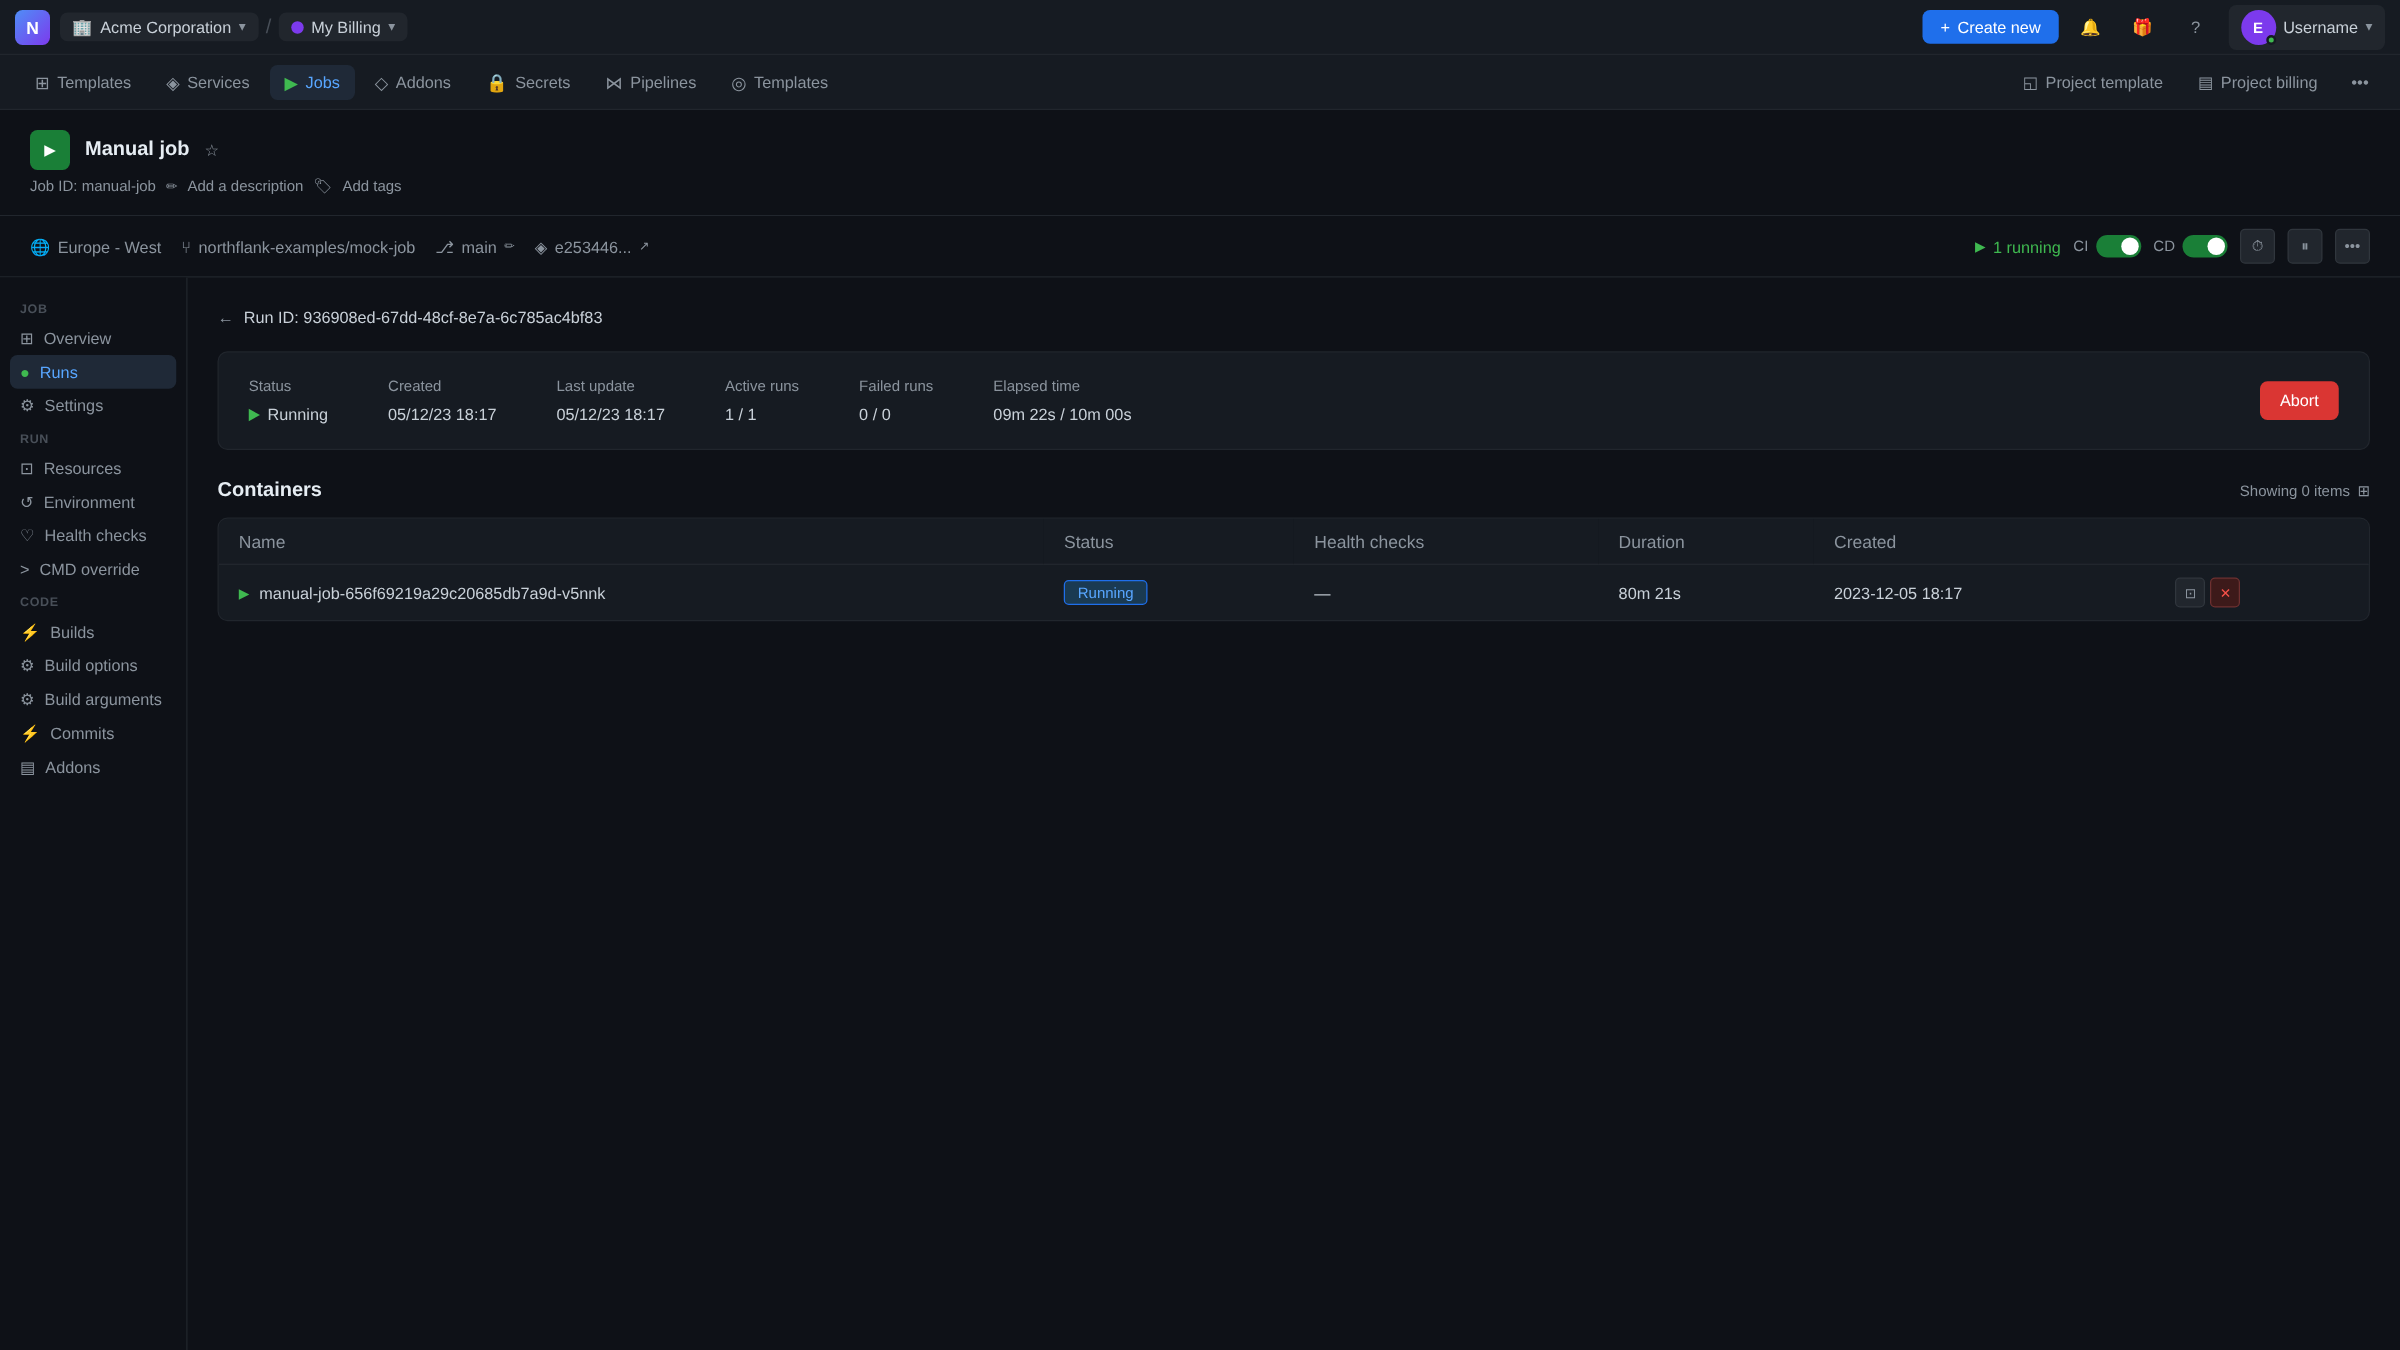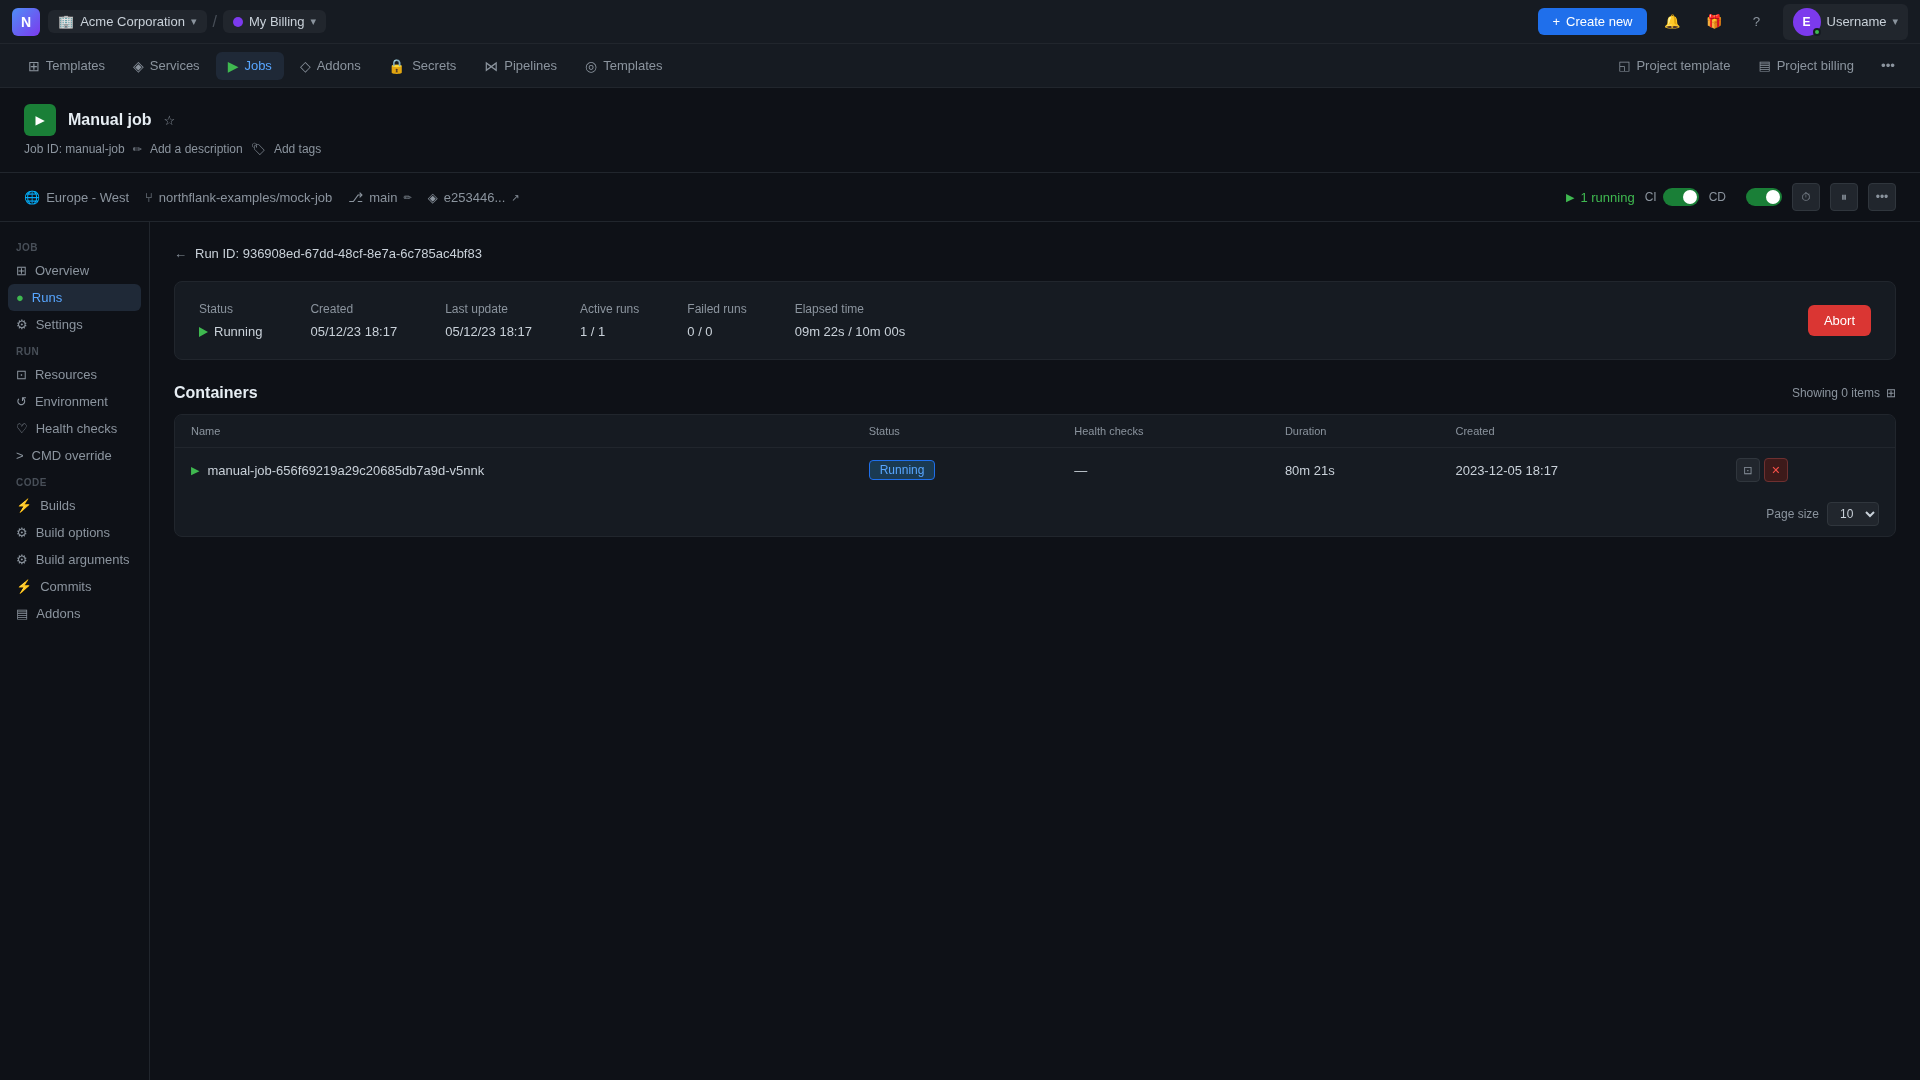--- a/index.html
+++ b/index.html
@@ -69,21 +69,21 @@
     .abort-btn { background: #da3633; color: white; border: none; border-radius: 6px; padding: 8px 16px; cursor: pointer; font-size: 13px; font-weight: 500; }
 
     
     .containers-header { display: flex; align-items: center; justify-content: space-between; margin-bottom: 12px; }
     .containers-title { font-size: 16px; font-weight: 600; color: #e6edf3; }
     .showing-items { color: #8b949e; font-size: 12px; display: flex; align-items: center; gap: 6px; }
 
     
     .table-wrap { background: #161b22; border: 1px solid #21262d; border-radius: 8px; overflow: hidden; }
     .table { width: 100%; border-collapse: collapse; }
-    .table th { background: #161b22; color: #8b949e; font-size: 11px; font-weight: 500; text-align: left; padding: 10px 16px; border-bottom: 1px solid #21262d; }
+    .table th { background: #161b22; color: #8b949e; font-size: 14px; font-weight: 500; text-align: left; padding: 10px 16px; border-bottom: 1px solid #21262d; }
     .table td { padding: 10px 16px; border-bottom: 1px solid #21262d; color: #c9d1d9; font-size: 13px; vertical-align: middle; }
     .table tr:last-child td { border-bottom: none; }
     .status-running { background: #1a3a52; color: #58a6ff; border: 1px solid #1f6feb; border-radius: 4px; padding: 2px 10px; font-size: 12px; display: inline-block; }
     .container-name { display: flex; align-items: center; gap: 8px; }
     .row-arrow { color: #3fb950; font-size: 11px; }
     .table-action-btn { width: 24px; height: 24px; background: #21262d; border: 1px solid #30363d; border-radius: 4px; display: flex; align-items: center; justify-content: center; cursor: pointer; color: #8b949e; font-size: 11px; }
     .table-action-btn.close { background: #3d1a1a; border-color: #6e3030; color: #f85149; }
     .table-actions { display: flex; gap: 4px; align-items: center; }
     .page-size-row { display: flex; align-items: center; justify-content: flex-end; gap: 8px; padding: 10px 16px; color: #8b949e; font-size: 12px; }
     .page-size-select { background: #21262d; border: 1px solid #30363d; border-radius: 4px; color: #c9d1d9; padding: 3px 8px; font-size: 12px; cursor: pointer; }
@@ -213,21 +213,21 @@
   </div>
   <div class="meta-right">
     <div class="running-badge">
       <span style="color:#3fb950;font-size:11px;">▶</span>
       <span>1 running</span>
     </div>
     <div style="display:flex;align-items:center;gap:6px;">
       <span class="toggle-label">CI</span>
       <div class="toggle-green"></div>
     </div>
-    <div style="display:flex;align-items:center;gap:20px;">
+    <div style="display:flex;align-items:center;gap:6px;">
       <span class="toggle-label">CD</span>
       <div class="toggle-green"></div>
     </div>
     <div class="meta-btn">
       <span>⏱</span>
     </div>
     <div class="meta-btn">
       <span>⏸</span>
     </div>
     <div class="meta-btn">
@@ -376,23 +376,15 @@
       </td>
       <td>
         <div class="table-actions">
           <div class="table-action-btn">⊡</div>
           <div class="table-action-btn close">✕</div>
         </div>
       </td>
     </tr>
           </tbody>
       </table>
-      <div class="page-size-row">
-        <span>Page size</span>
-        <select class="page-size-select">
-          <option>10</option>
-          <option>25</option>
-          <option>50</option>
-        </select>
-      </div>
     </div>
   </div>
 </div>
 
 </body></html>

